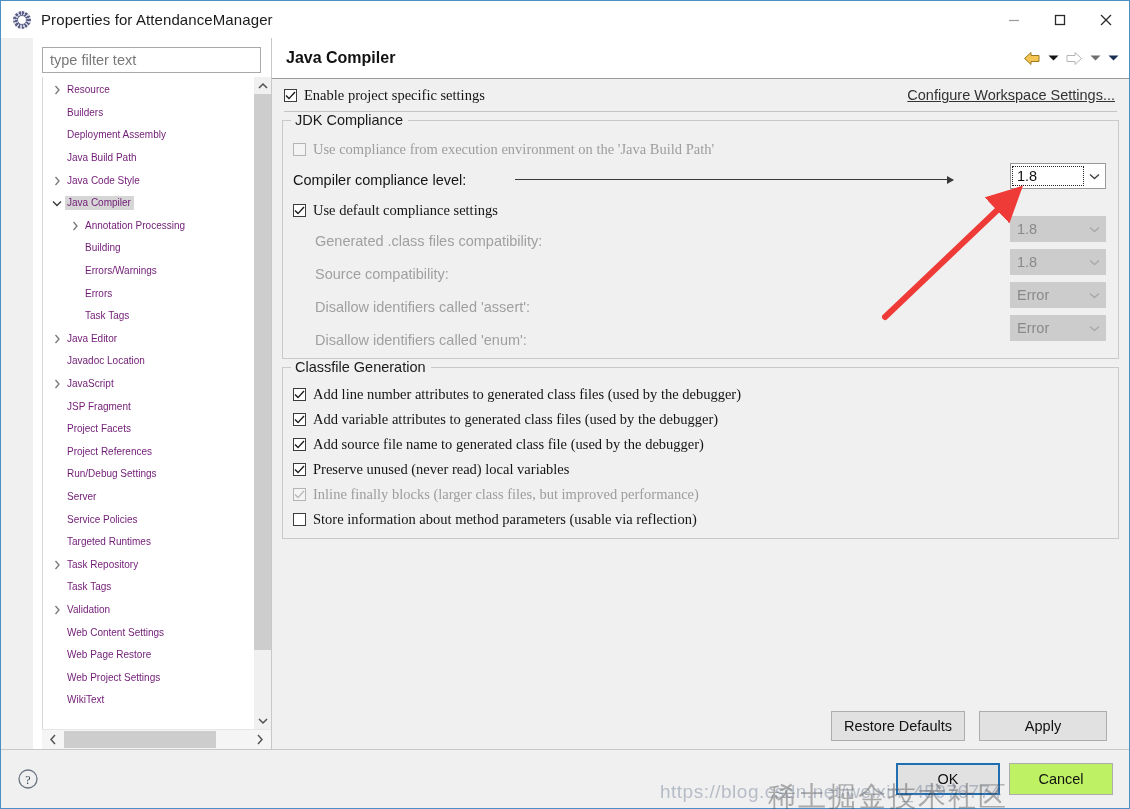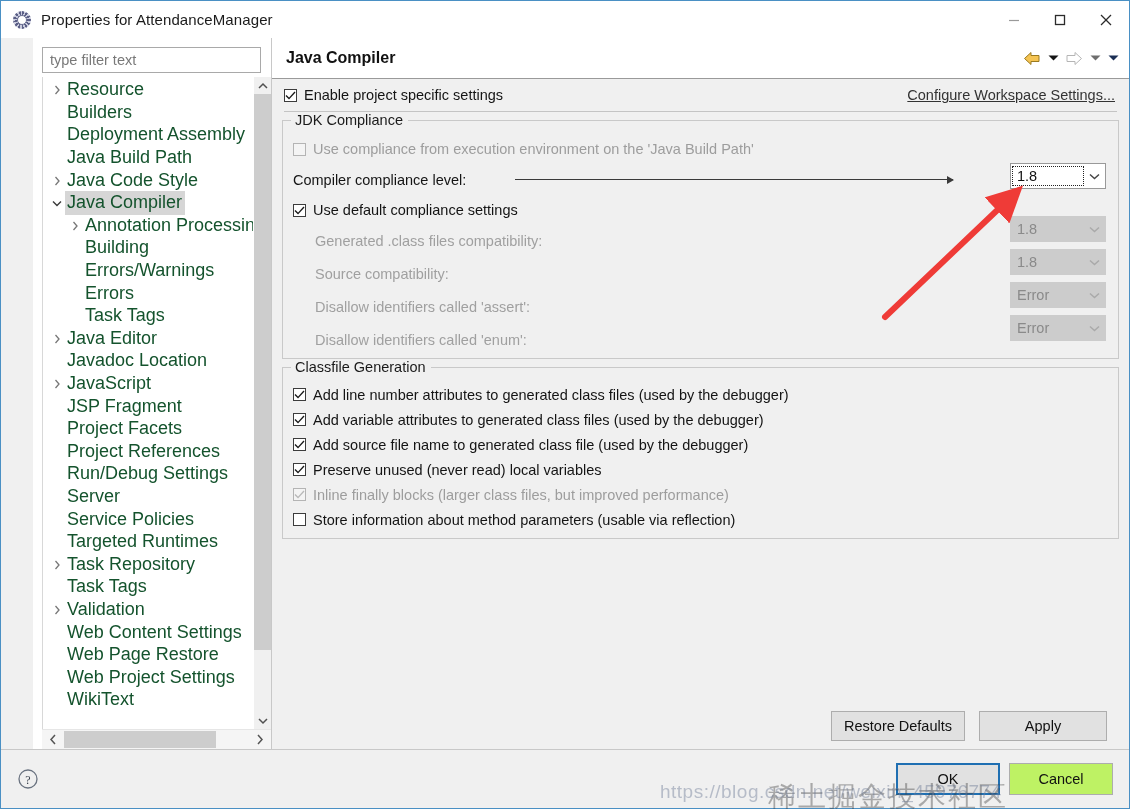--- a/index.html
+++ b/index.html
@@ -127,22 +127,22 @@
     cursor: default;
     position: relative;
   }
   .tree-item .twisty {
     width: 16px; min-width: 16px;
     display: flex; align-items: center; justify-content: center;
     color: #6f6f6f;
   }
   .tree-item .twisty svg { display: block; }
   .tree-item .tlabel {
-    font-size: 18px;
-    color: #14532d;
+    font-size: 10px;
+    color: #701a75;
     padding: 1px 3px 2px 2px;
   }
   .tree-item.selected .tlabel {
     background: #d6d6d6;
   }
   .tree-item.indent { padding-left: 24px; }
 
   
   #tree-vscroll {
     width: 17px; min-width: 17px;
@@ -257,21 +257,21 @@
     box-sizing: border-box;
     display: inline-flex; align-items: center; justify-content: center;
     margin-right: 7px;
     position: relative;
     cursor: default;
   }
   .cb.disabled { border-color: #b4b4b4; background: #f4f4f4; }
   .cb svg { display: block; }
   .cb-label { font-size: 14.5px; color: #141414; white-space: nowrap; }
   .cb-label.disabled { color: #9d9d9d; }
-  .cb-row { display: flex; align-items: center; height: 25px; }
+  .cb-row { display: flex; align-items: center; height: 25px; font-family: Liberation Serif, serif; }
 
   
   .group {
     border: 1px solid #c9c9c9;
     margin-top: 8px;
     position: relative;
     padding: 0 10px 8px 10px;
   }
   .group > .glegend {
     position: absolute; top: -9px; left: 8px;

